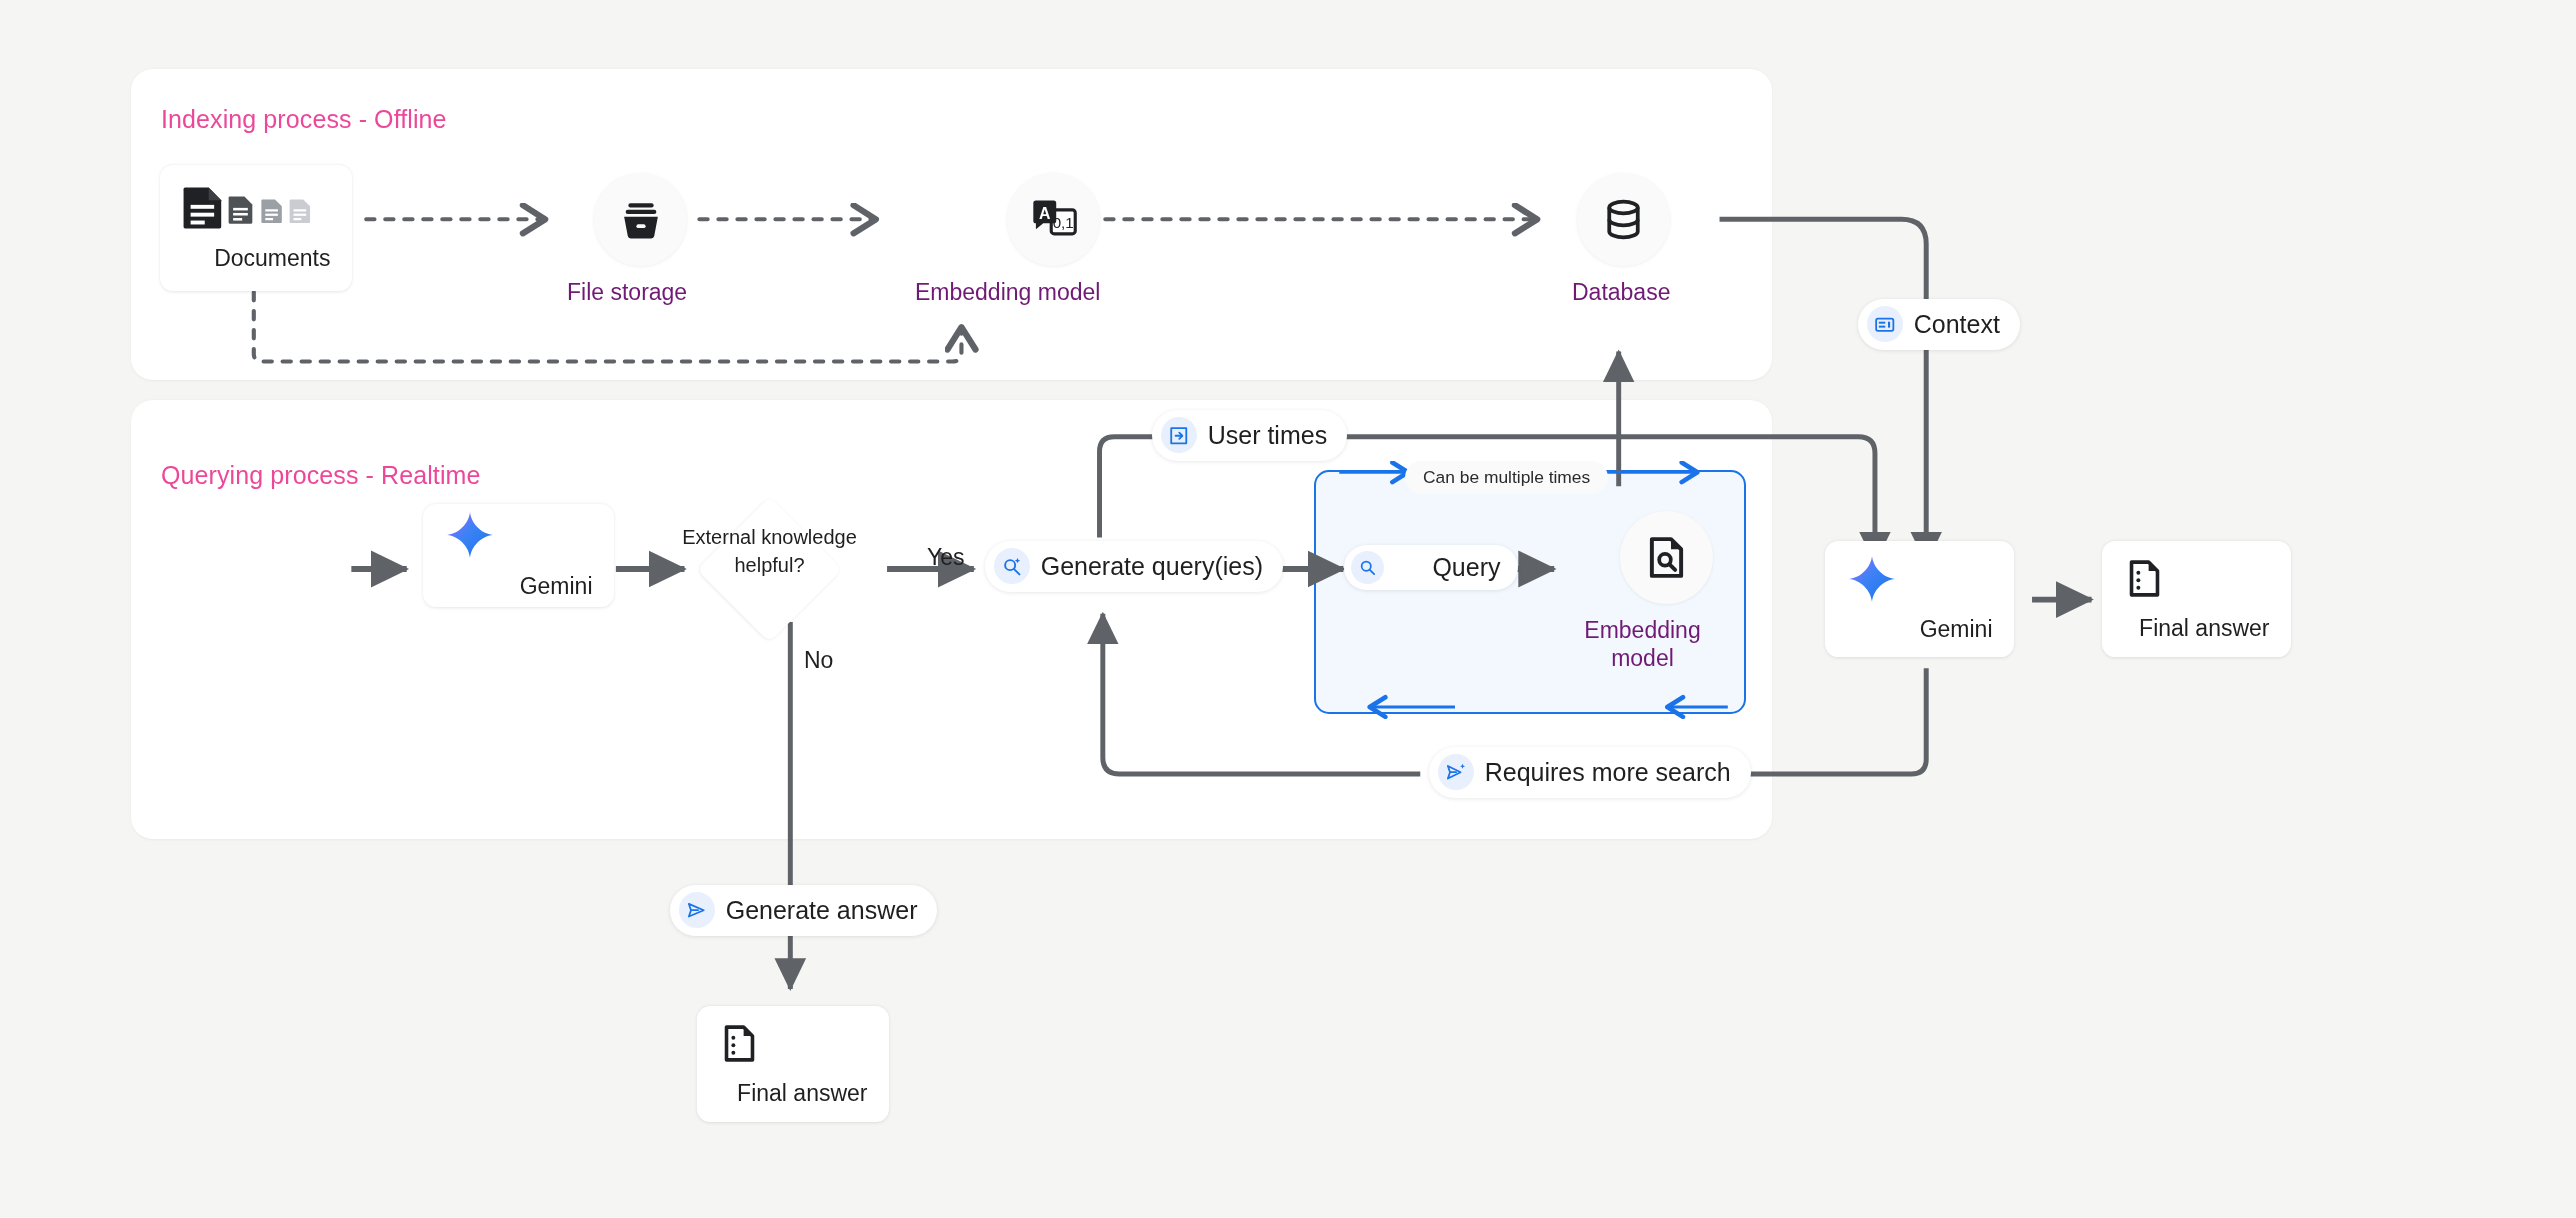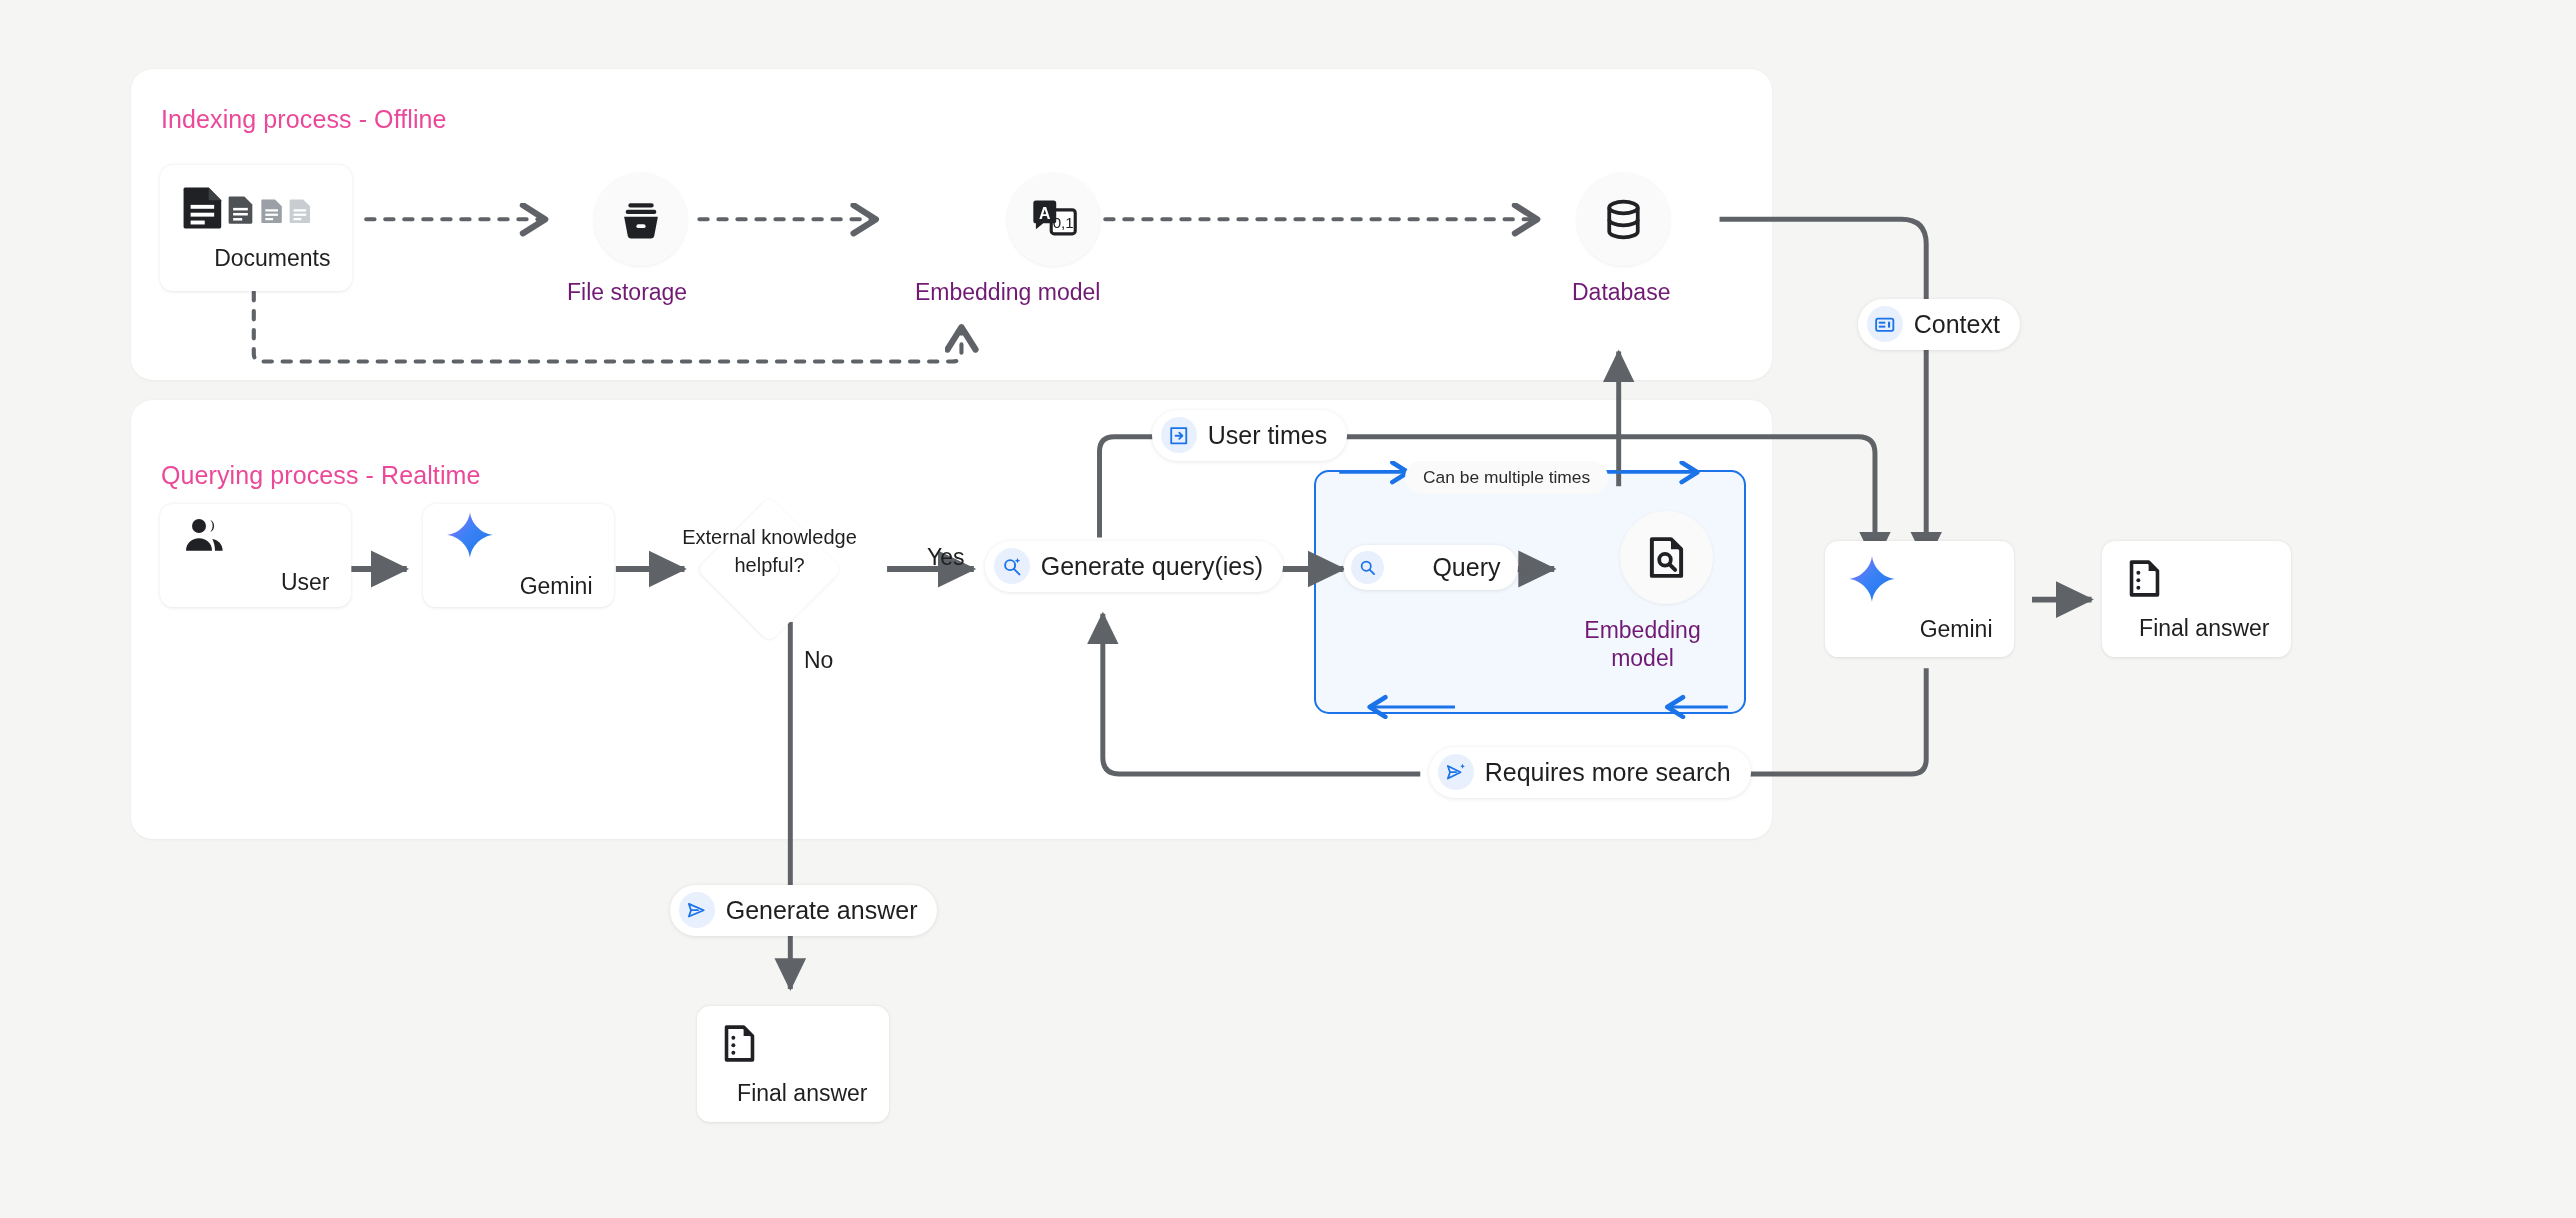--- a/index.html
+++ b/index.html
@@ -234,31 +234,20 @@
       <svg width="21.5" height="21.5" viewBox="0 0 24 24" fill="none" stroke="#1a73e8" stroke-width="2">
         <rect x="2.4" y="5.2" width="19.2" height="13.6" rx="2"></rect>
         <rect x="5.4" y="8.6" width="7.2" height="2.2" fill="#1a73e8" stroke="none"></rect>
         <rect x="5.4" y="13.0" width="7.2" height="2.2" fill="#1a73e8" stroke="none"></rect>
         <rect x="15.6" y="8.6" width="2.4" height="6.6" fill="#1a73e8" stroke="none"></rect>
       </svg>
     </div>
     <div class="ptxt">Context</div>
   </div>
 
-  <div class="card" style="left:160px;top:504px;width:191px;height:103px;">
-    <div class="ico">
-      <svg width="46" height="40" viewBox="0 0 26 24" fill="#202124">
-        <circle cx="9.4" cy="6.6" r="4.2"></circle>
-        <path d="M1.6,21.4 c0,-4.4 3.5,-7.4 7.8,-7.4 s7.8,3.0 7.8,7.4 z"></path>
-        <path d="M16.2,2.9 a4.2,4.2 0 0 1 0,7.4 a5.6,5.6 0 0 0 0,-7.4 z"></path>
-        <path d="M17.4,14.4 c3.5,0.5 6.2,3.3 6.2,7.0 h-4.6 c0,-2.7 -0.7,-5.1 -1.6,-7.0 z"></path>
-      </svg>
-    </div>
-    <div class="lbl">User</div>
-  </div>
 
   <div class="card" style="left:423px;top:504px;width:191px;height:103px;">
     <div class="ico">
       <svg class="gemini-star" width="50" height="50" viewBox="0 0 24 24">
         <defs>
           <linearGradient id="gem1" x1="0" y1="0" x2="1" y2="1">
             <stop offset="0%" stop-color="#a36bfb"></stop>
             <stop offset="45%" stop-color="#3b82f6"></stop>
             <stop offset="100%" stop-color="#1a73e8"></stop>
           </linearGradient>

